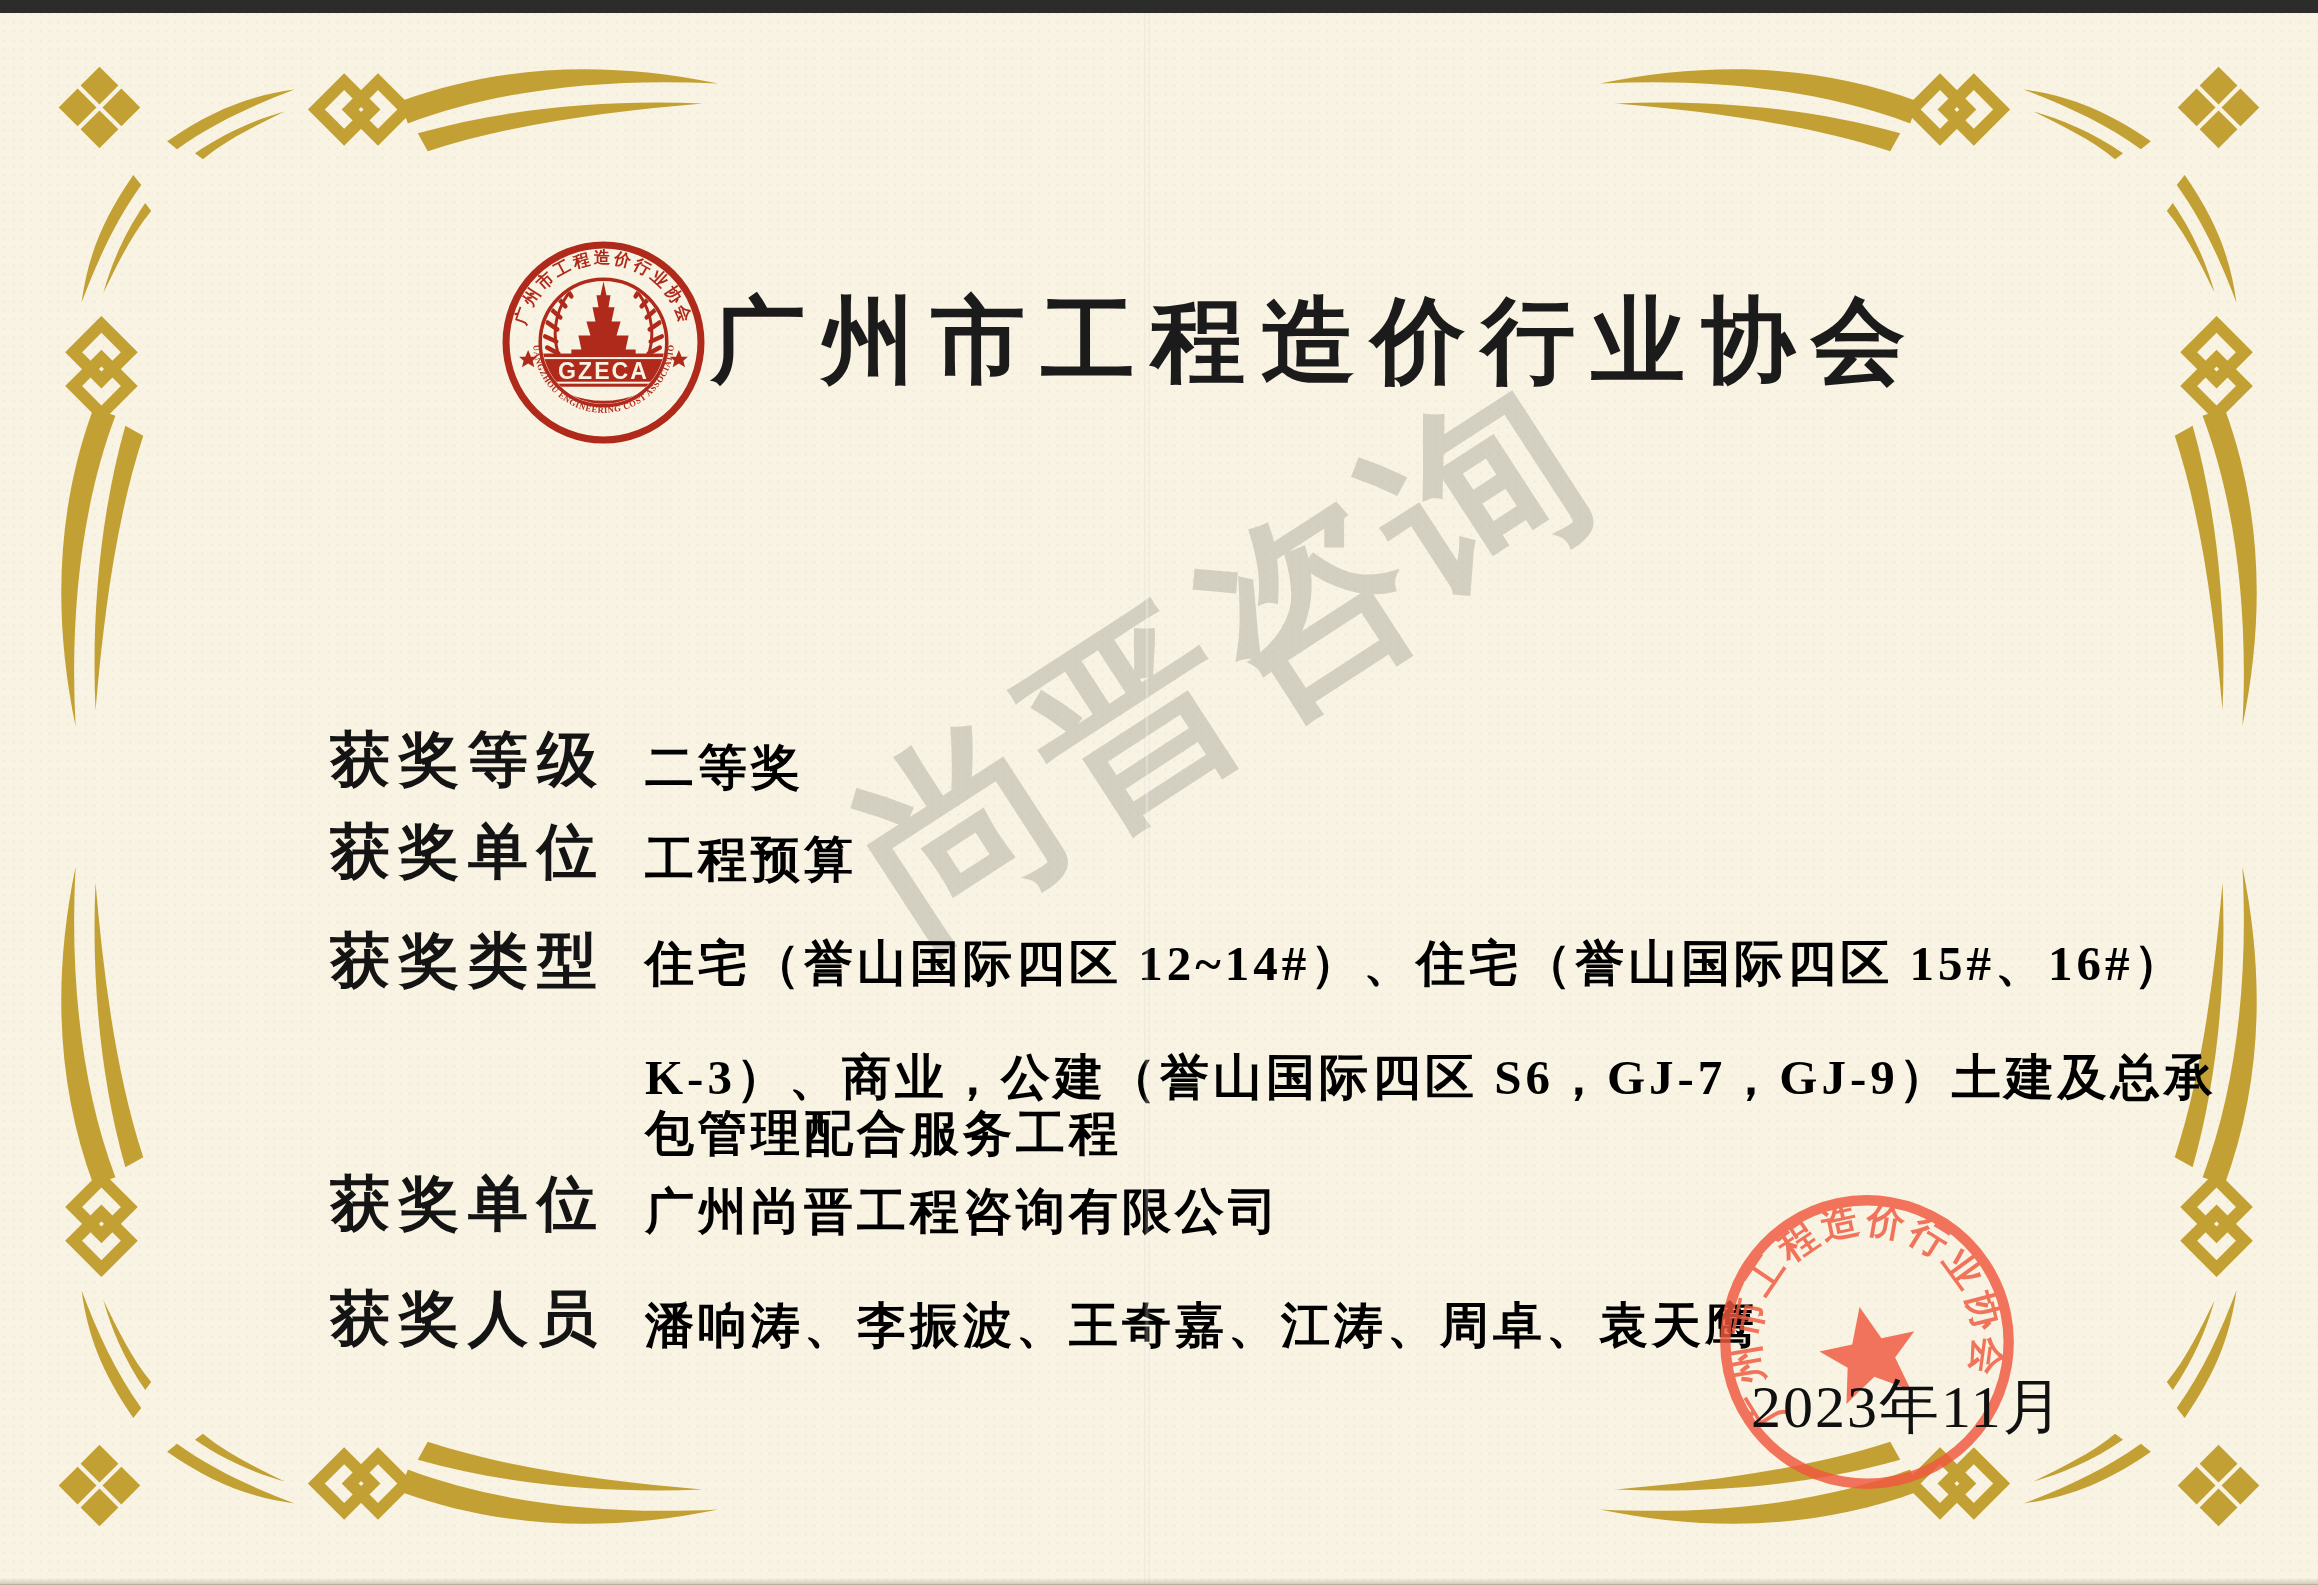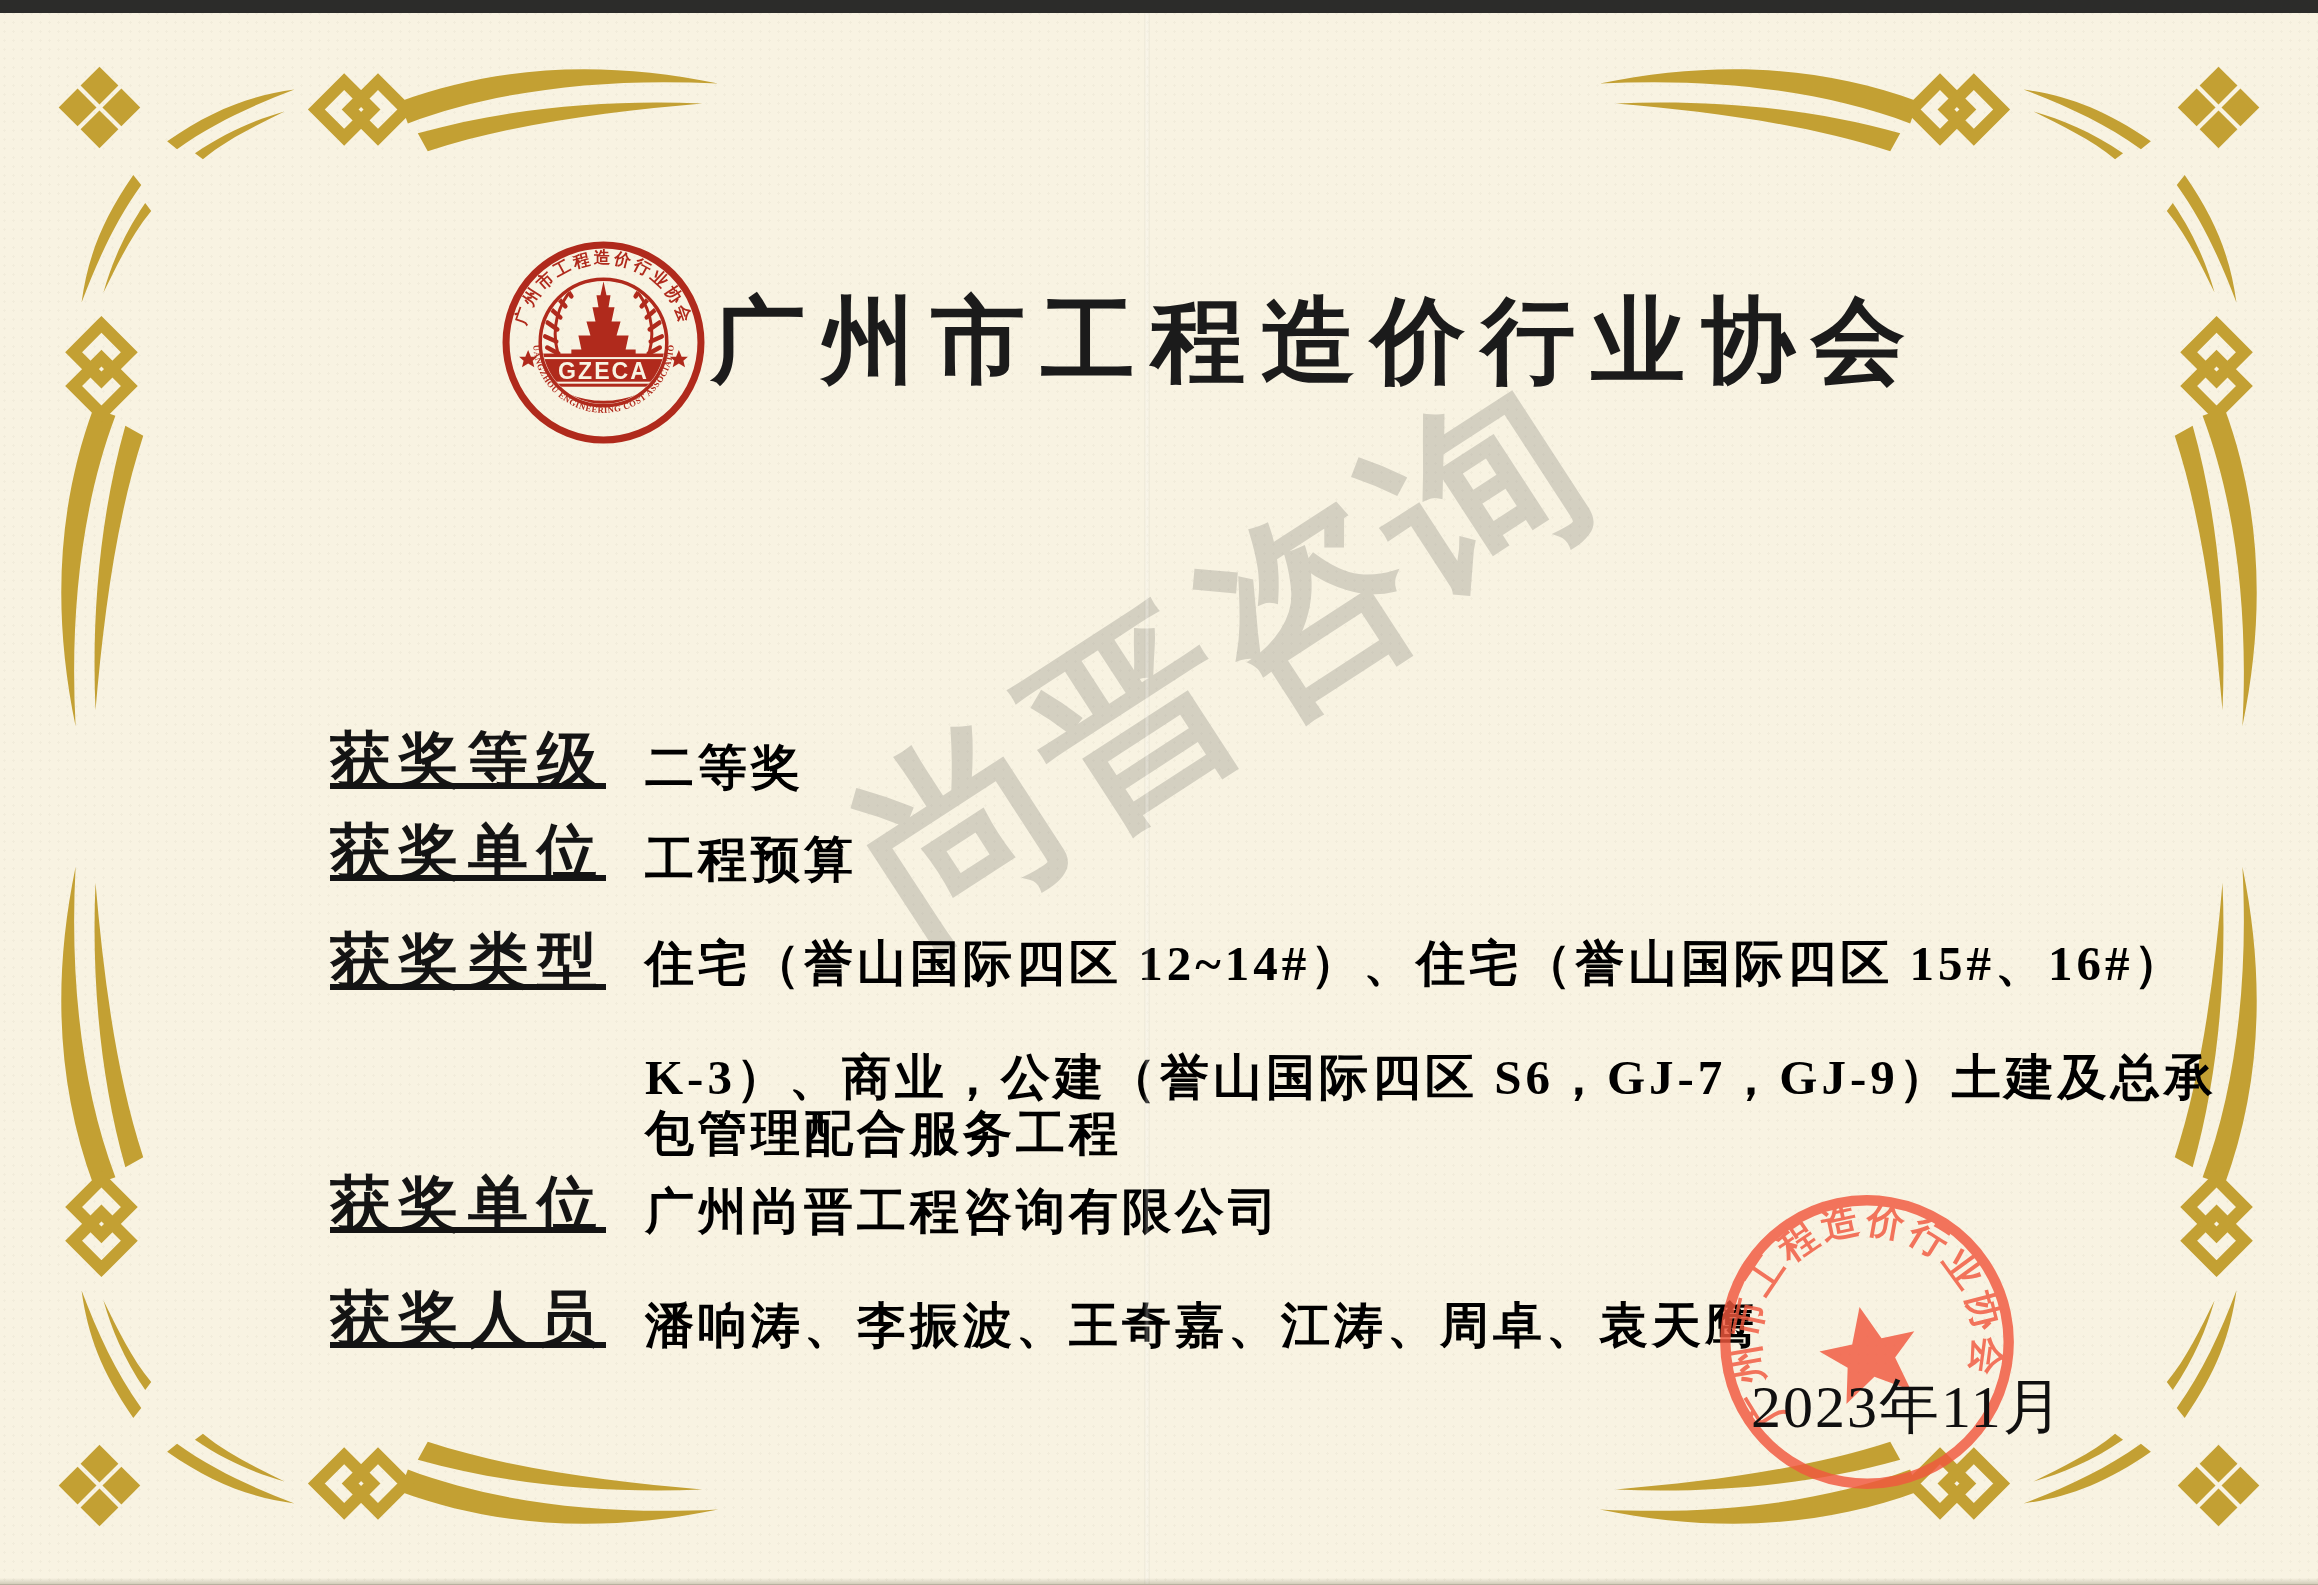--- a/index.html
+++ b/index.html
@@ -39,21 +39,21 @@
   }
   .award-title{
     position:absolute;left:0;top:513px;width:100%;z-index:3;text-align:center;
     font-family:"DejaVu Sans","Liberation Sans",sans-serif;
     font-size:101px;font-weight:900;letter-spacing:1px;color:#e8190b;
     line-height:1.2;white-space:nowrap;
   }
   .flabel{
     position:absolute;left:330px;z-index:3;
     font-size:60px;font-weight:800;letter-spacing:9px;color:#141414;
-    line-height:1;white-space:nowrap;text-decoration:underline;
+    line-height:1;white-space:nowrap;
   }
   .fvalue{
     position:absolute;left:645px;z-index:3;
     font-size:49px;font-weight:600;letter-spacing:4px;color:#000000;
     line-height:1;white-space:nowrap;
   }
   .seal{position:absolute;left:1697px;top:1172px;width:340px;height:340px;z-index:4;}
   .date{
     position:absolute;left:1751px;top:1367px;z-index:5;
     font-size:60px;font-weight:400;letter-spacing:2px;color:#101010;white-space:nowrap;

